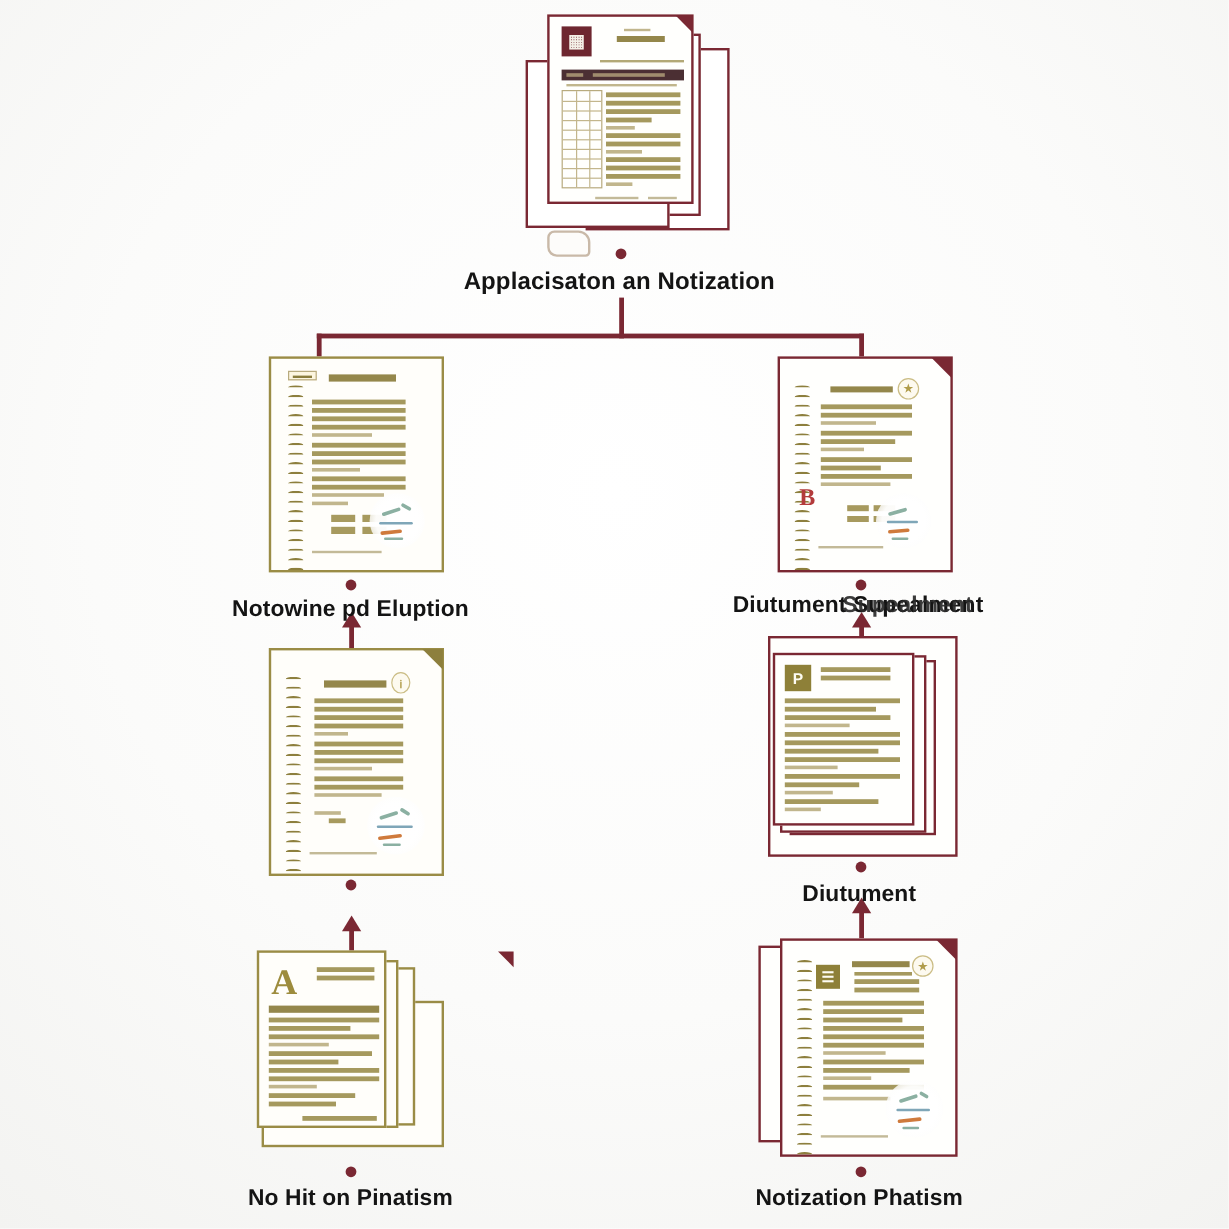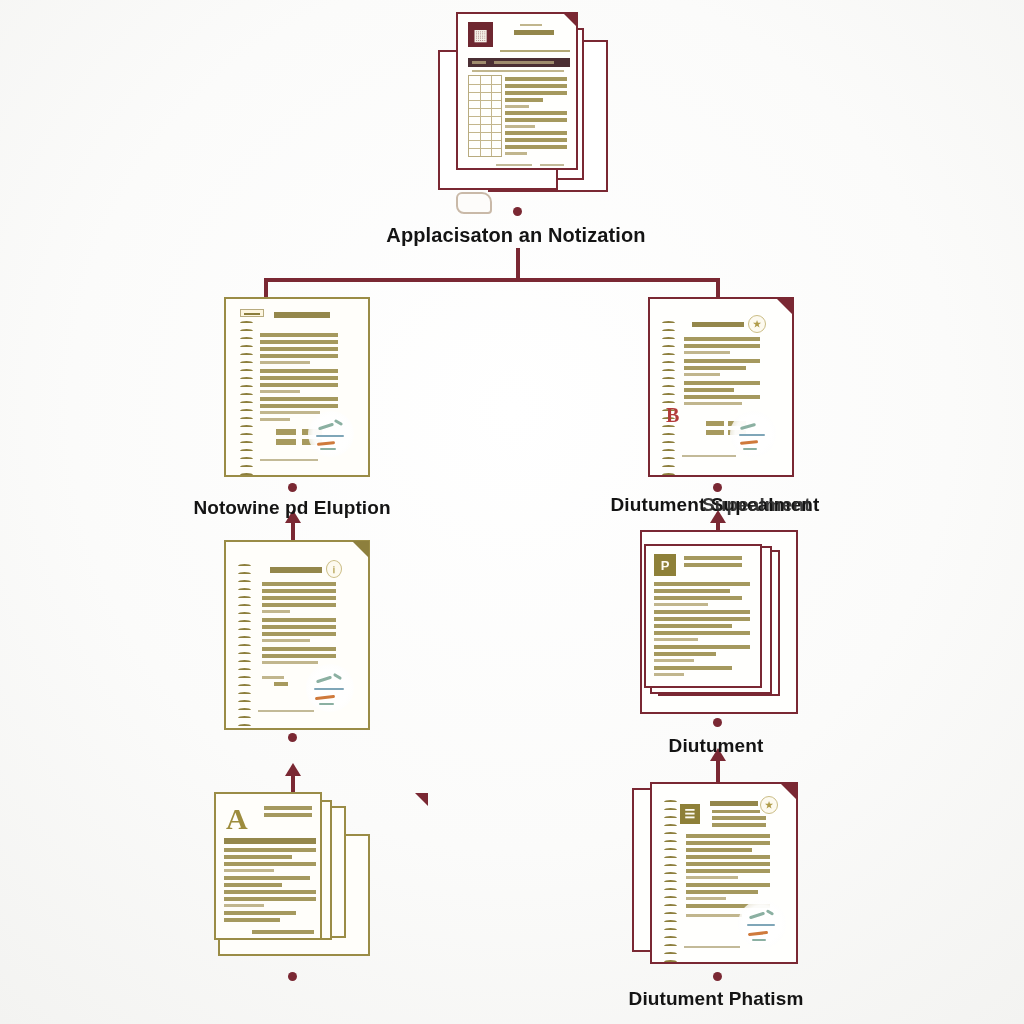--- a/index.html
+++ b/index.html
@@ -490,20 +490,21 @@
       <div class="ln" style="left:8px; top:82px; width:86px;"></div>
       <div class="ln" style="left:8px; top:89px; width:58px;"></div>
       <div class="ln" style="left:8px; top:96px; width:92px;"></div>
       <div class="ln" style="left:8px; top:103px; width:92px;"></div>
       <div class="ln pale thin" style="left:8px; top:110px; width:40px;"></div>
       <div class="ln" style="left:8px; top:117px; width:72px;"></div>
       <div class="ln" style="left:8px; top:124px; width:56px;"></div>
       <div class="ln" style="left:36px; top:136px; width:62px;"></div>
     </div>
   </div>
+  <div class="label" style="left:176px; top:988px; width:232px;">No Hit on Pinatism</div>
 
   <div class="node" style="left:632px; top:782px; width:168px; height:188px;">
     <div class="sheet" style="left:0; top:6px; width:124px; height:164px;"></div>
     <div class="sheet" style="left:18px; top:0; width:148px; height:182px;">
       <div class="fold"></div>
 
       <div class="spiral" style="left:12px; top:16px; bottom:26px;">
         <i></i>
           <i></i>
           <i></i>
@@ -556,15 +557,15 @@
         <i class="s1" style="left:11px; top:14px; width:16px; transform:rotate(-18deg);"></i>
         <i class="s1" style="left:28px; top:11px; width:8px; transform:rotate(30deg);"></i>
         <i class="s3" style="left:9px; top:24px; width:28px; height:2px;"></i>
         <i class="s2" style="left:10px; top:32px; width:20px; transform:rotate(-6deg);"></i>
         <i class="s1" style="left:14px; top:39px; width:14px; height:2px;"></i>
       </div>
 
       <div class="footer-note" style="left:32px; top:162px; width:56px;"></div>
     </div>
   </div>
-  <div class="label" style="left:598px; top:988px; width:236px;">Diutument Phatism</div>
+  <div class="label" style="left:598px; top:988px; width:236px;">Notization Phatism</div>
 
 </div>
 
 </body></html>

